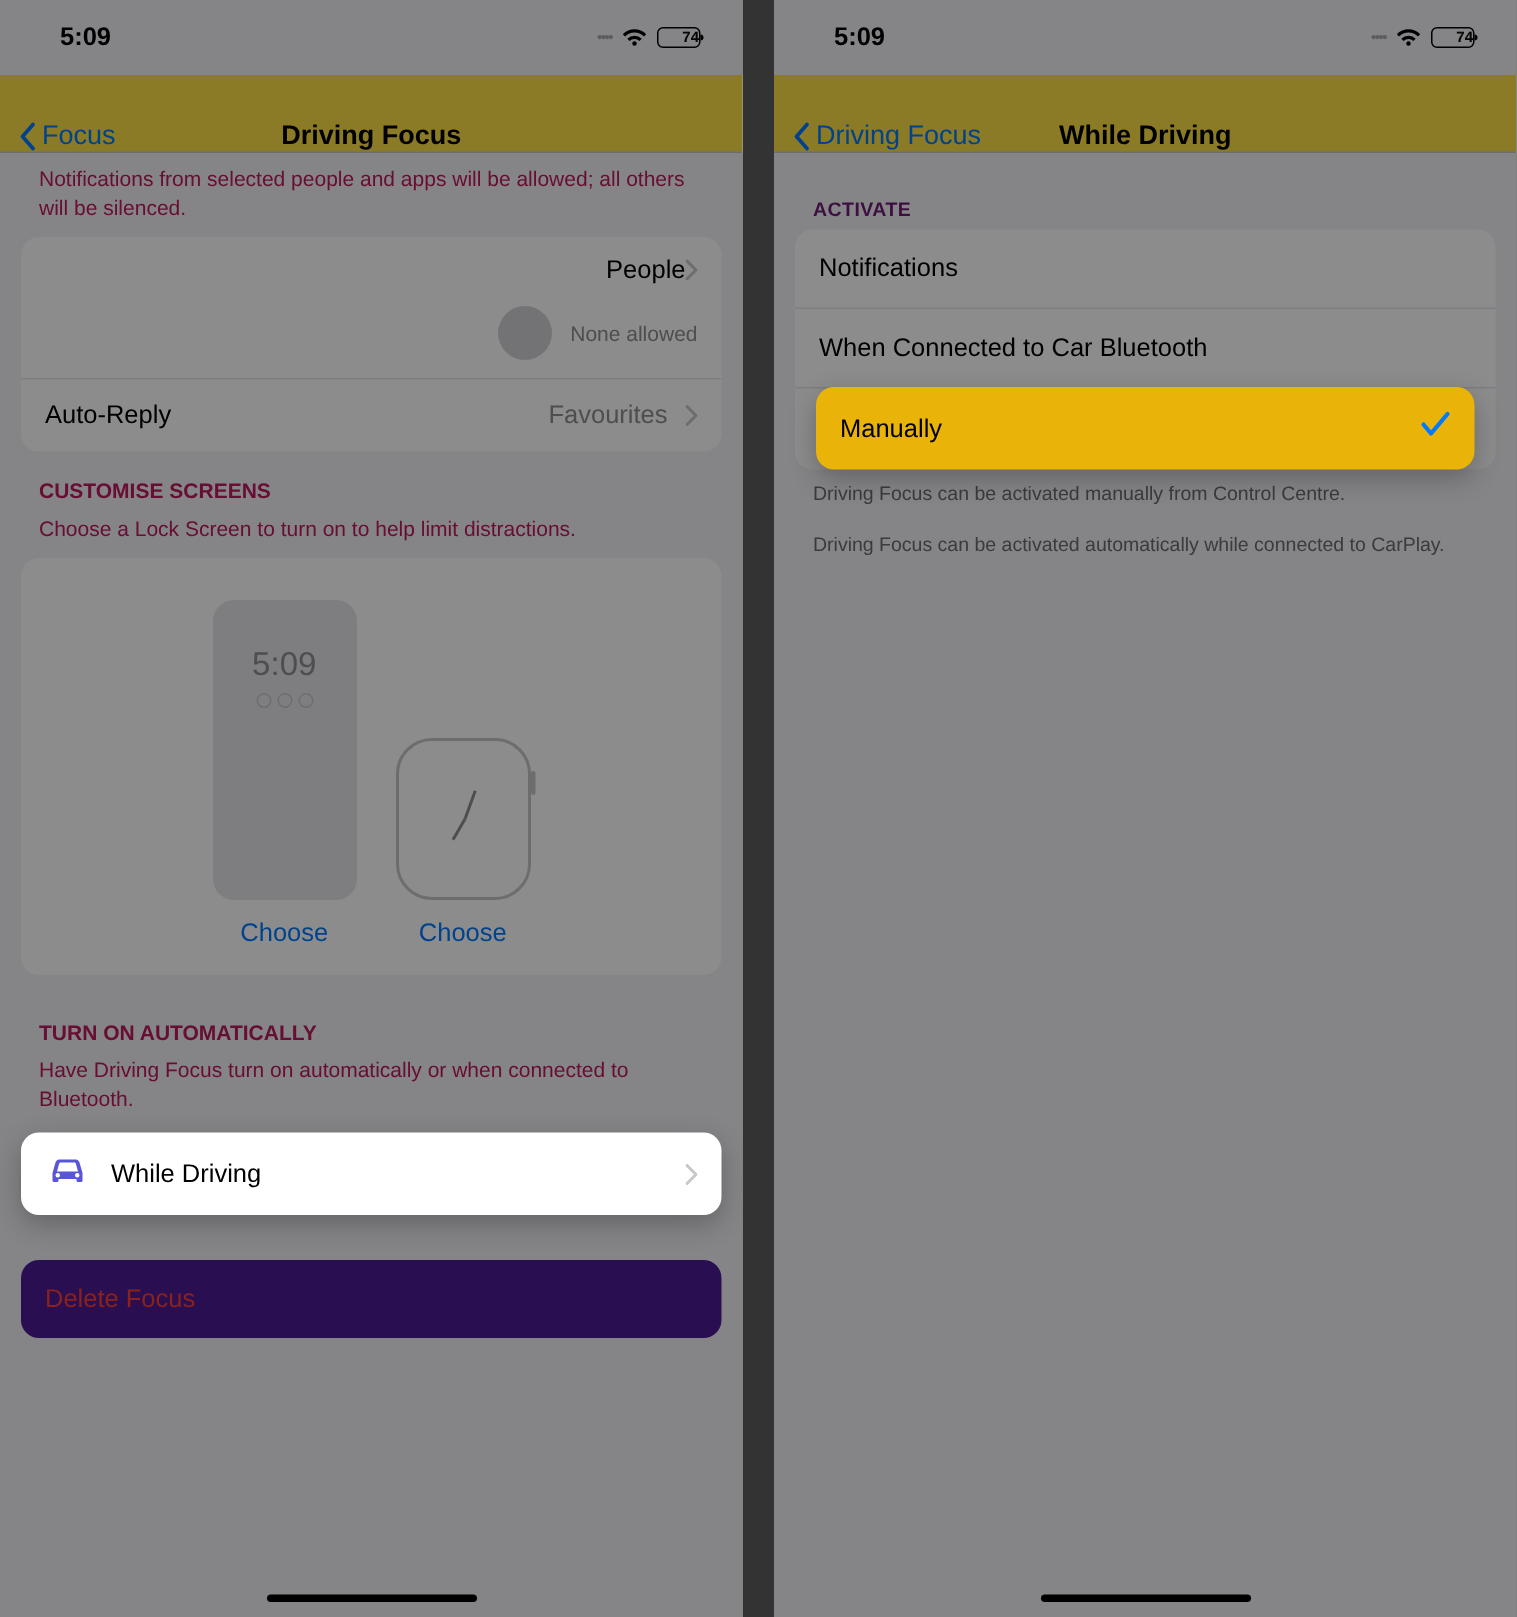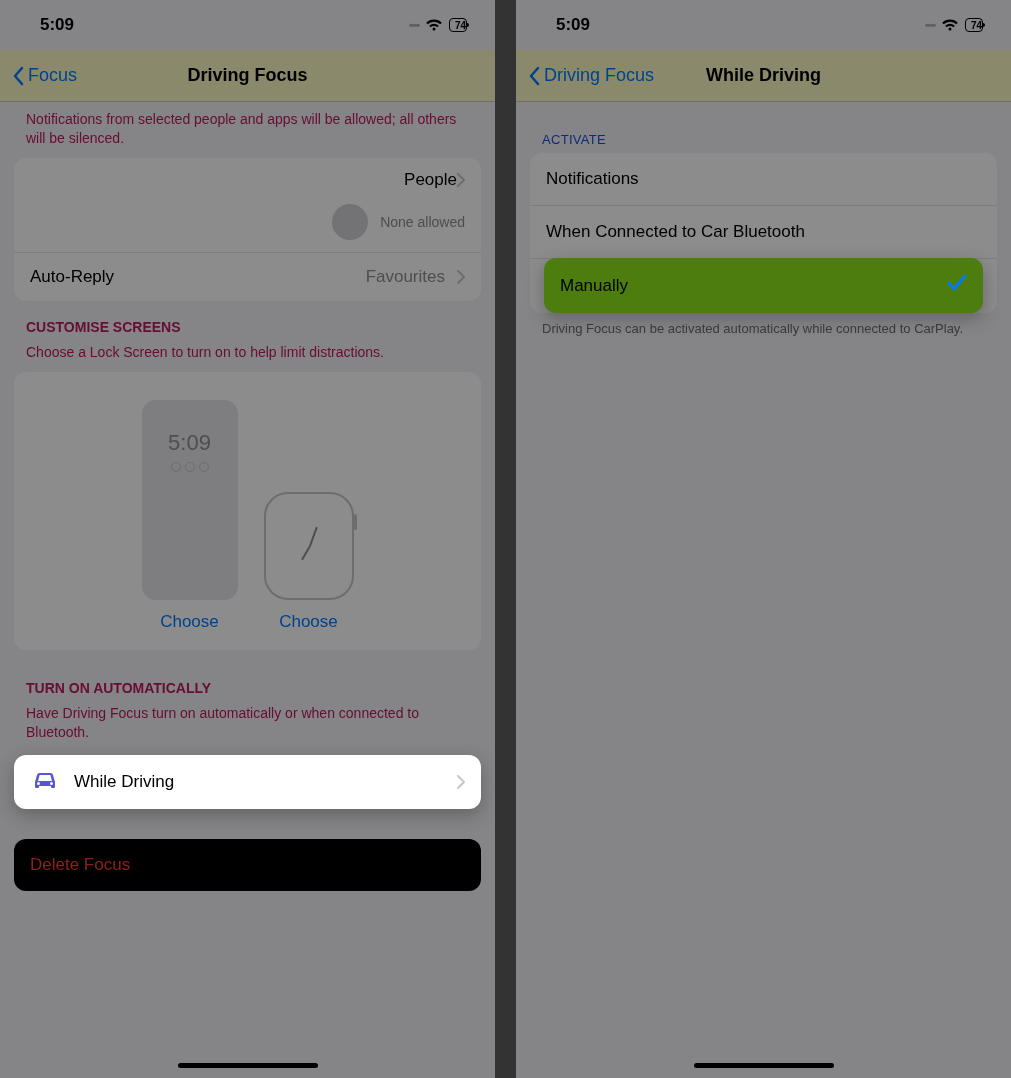--- a/index.html
+++ b/index.html
@@ -53,21 +53,21 @@
     font-size: 10px;
     letter-spacing: -1px;
   }
   .wifi-icon svg { display: block; }
   .battery {
     display: flex;
     align-items: center;
     border: 1.5px solid #000;
     border-radius: 4px;
     height: 14px;
-    width: 18px;
+    width: 29px;
     position: relative;
     font-size: 10px;
     font-weight: 700;
     justify-content: center;
   }
   .battery::after {
     content: '';
     position: absolute;
     right: -3px;
     top: 4px;
@@ -81,23 +81,23 @@
     left: 1px; top: 1px; bottom: 1px;
     width: 74%;
     background: #000;
     border-radius: 2px;
   }
   .battery span { position: relative; color: #fff; mix-blend-mode: difference; font-size:10px;}
   .nav-bar {
     height: 52px;
     border-bottom: 0.5px solid #c7c7cc;
     display: flex;
-    align-items: center;
-    position: relative;
-    background: #fef9c3;
+    align-items: flex-end;
+    position: relative;
+    background: #fde047;
   }
   .nav-title {
     position: absolute;
     left: 50%;
     transform: translateX(-50%);
     font-size: 18px;
     font-weight: 600;
     color: #000;
   }
   .nav-back {
@@ -115,24 +115,25 @@
     padding: 0;
   }
   .section-desc {
     font-size: 14px;
     color: #be185d;
     padding: 8px 26px 10px 26px;
     line-height: 1.35;
   }
   .section-header {
     font-size: 13px;
-    color: #1d4ed8;
+    color: #701a75;
     padding: 18px 26px 6px 26px;
     text-transform: uppercase;
     letter-spacing: 0.3px;
+    font-weight: bold;
   }
   .section-header.bold {
     font-weight: 600;
     color: #be185d;
     text-transform: none;
     font-size: 14px;
     letter-spacing: 0;
   }
   .group {
     margin: 0 14px;
@@ -211,21 +212,21 @@
     padding: 14px 16px;
     gap: 14px;
     box-shadow: 0 6px 18px rgba(0,0,0,0.25);
   }
   .car-icon { color: #5856d6; }
   .while-text { flex: 1; }
   .while-title { font-size: 17px; color: #000; }
   .while-sub { font-size: 14px; color: #8e8e93; }
   .delete-row {
     margin: 30px 14px 0 14px;
-    background: #000000;
+    background: #4c1d95;
     border-radius: 12px;
     padding: 16px;
     color: #ff3b30;
     font-size: 17px;
   }
   .home-indicator {
     position: absolute;
     bottom: 10px;
     left: 50%;
     transform: translateX(-50%);
@@ -241,21 +242,21 @@
     align-items: center;
     padding: 16px 16px;
     font-size: 17px;
     color: #000;
     border-bottom: 0.5px solid #e5e5ea;
   }
   .row-simple:last-child { border-bottom: none; }
   .row-simple .rlabel { flex: 1; }
   .check { color: #007aff; }
   .manual-row {
-     background: #4d7c0f;
+     background: #eab308;
      border-radius: 12px;
      margin: -1px 14px;
      box-shadow: 0 6px 18px rgba(0,0,0,0.25);
   }
   .toggle {
     width: 52px; height: 32px; border-radius: 16px; background: #e9e9eb;
     position: relative;
   }
   .toggle::after {
     content:''; position:absolute; width:28px; height:28px; background:#fff;
@@ -422,19 +423,20 @@
       <div class="row-simple manual-row highlighted" style="border-bottom:none">
         <span class="rlabel">Manually</span>
         <span class="check">
           <svg width="20" height="18" viewBox="0 0 20 18">
               <path d="M2 9l5 6L18 2" stroke="#007aff" stroke-width="2.8" fill="none" stroke-linecap="round" stroke-linejoin="round"></path>
             </svg>
         </span>
       </div>
     </div>
 
+    <div class="footer-text">Driving Focus can be activated manually from Control Centre.</div>
 
 
     <div class="footer-text">Driving Focus can be activated automatically while connected to CarPlay.</div>
   </div>
 
   <div class="home-indicator"></div>
 </div>
 
 </body></html>

